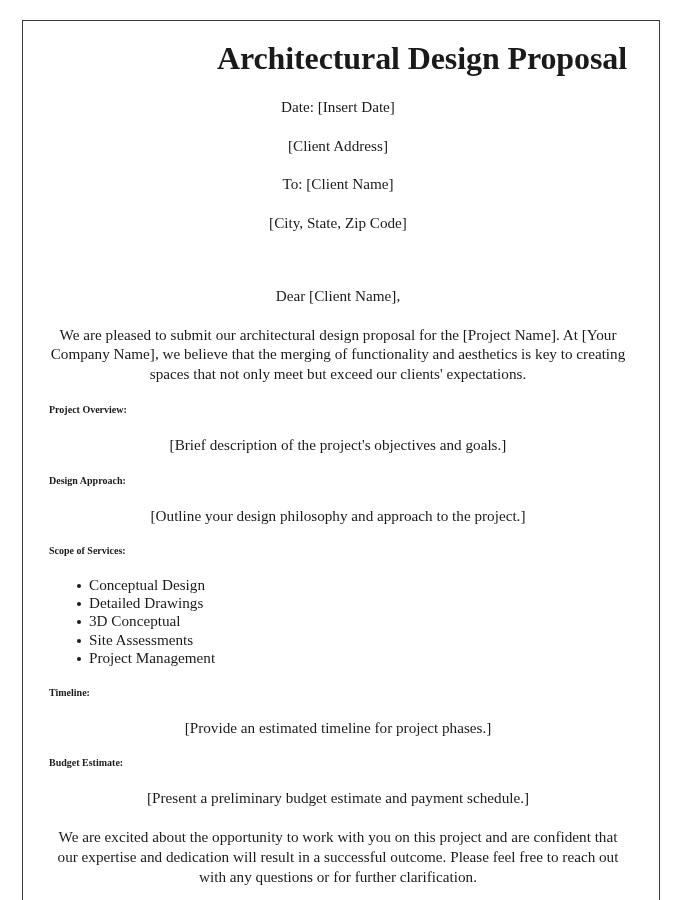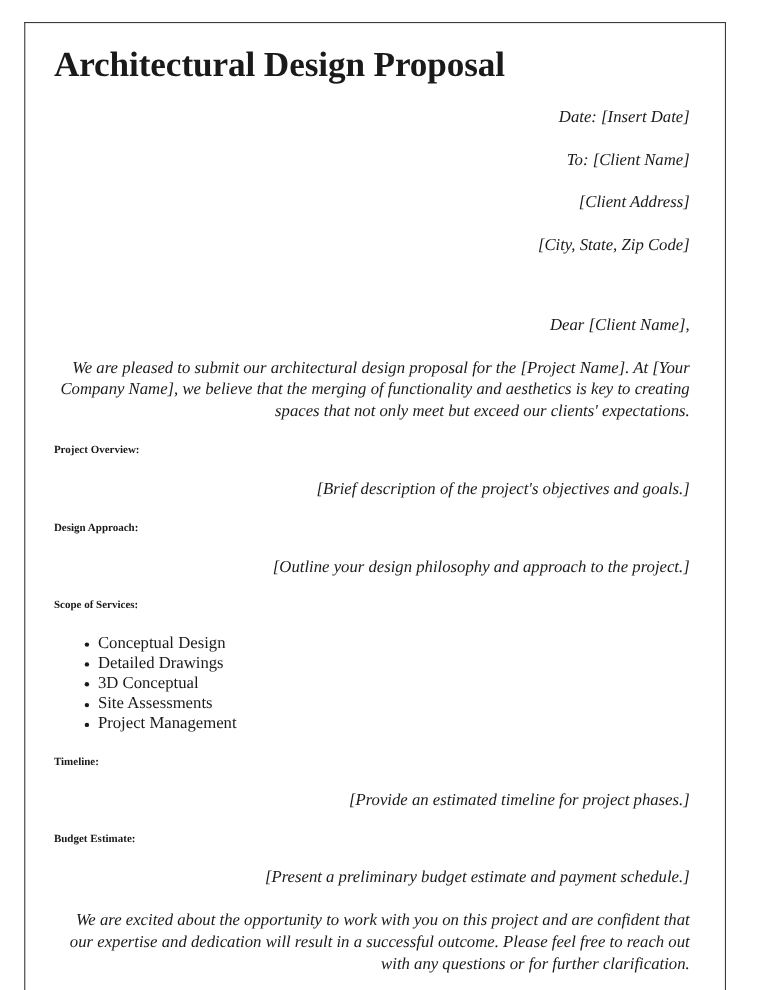--- a/index.html
+++ b/index.html
@@ -34,28 +34,28 @@
     top: 20px;
     width: 578px;          
   }
 
   .doc-title {
     font-size: 32px;
     font-weight: bold;
     line-height: 1.12;
     margin: 0 0 20px 0;
     letter-spacing: -0.1px;
+    text-align: right;
   }
 
   .para {
     font-size: 15.2px;
     line-height: 1.30;
     margin: 0 0 19px 0;
-    text-align: right;
-    font-style: italic;
+    text-align: center;
   }
 
   
   .spacer-para {
     height: 34px;
   }
 
   .section-heading {
     font-size: 10px;
     font-weight: bold;
@@ -89,22 +89,22 @@
 </head>
 <body>
 
 <div id="page-sheet">
   <div id="page-inner">
 
     <h1 class="doc-title">Architectural Design Proposal</h1>
 
     <div>
       <p class="para">Date: [Insert Date]</p>
+      <p class="para">[Client Address]</p>
       <p class="para">To: [Client Name]</p>
-      <p class="para">[Client Address]</p>
       <p class="para">[City, State, Zip Code]</p>
     </div>
 
     <div class="spacer-para"></div>
 
     <p class="para">Dear [Client Name],</p>
 
     <p class="para">We are pleased to submit our architectural design proposal for the [Project Name]. At [Your Company Name], we believe that the merging of functionality and aesthetics is key to creating spaces that not only meet but exceed our clients' expectations.</p>
 
     <p class="section-heading">Project Overview:</p>

